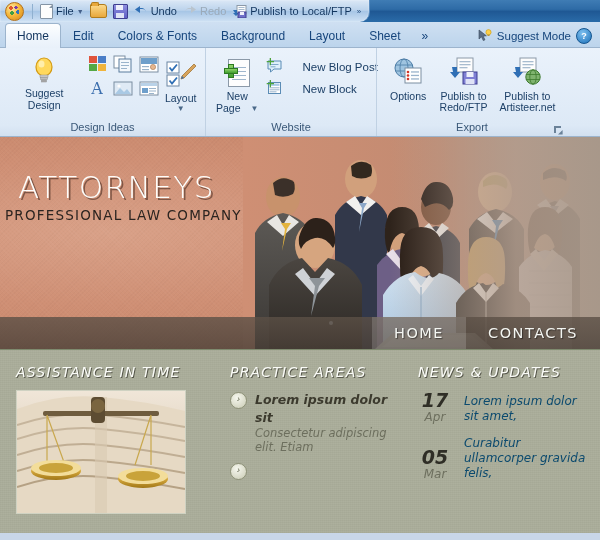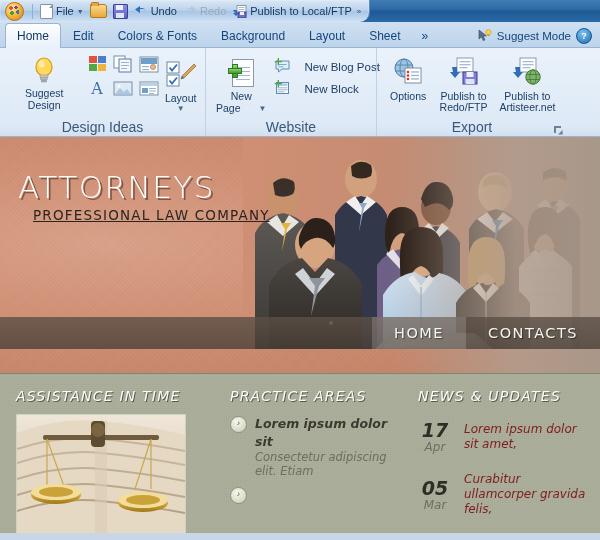--- a/index.html
+++ b/index.html
@@ -83,74 +83,73 @@
     background:radial-gradient(circle at 40% 30%,#7fc1f0,#1b6fb8);
     border:1px solid #14558f;color:#fff;font-size:9px;font-weight:bold;
     display:flex;align-items:center;justify-content:center;line-height:1;
   }
 
   .groups{display:flex;height:88px;background:linear-gradient(180deg,#eaf2fb 0%,#dde9f6 88%,#d2e0f0 100%);}
   .group{position:relative;display:flex;flex-direction:column;}
   .group + .group{border-left:1px solid #c0d1e3;}
   .gbody{flex:1;display:flex;align-items:flex-start;padding:4px 6px 0 6px;}
   .glabel{
-    height:15px;line-height:13px;text-align:center;font-size:14px;color:#3a5878;
+    height:15px;line-height:13px;text-align:center;font-size:11px;color:#3a5878;
     position:relative;
   }
   .dlgarrow{position:absolute;right:4px;bottom:1px;width:9px;height:9px;font-size:8px;color:#5b7798;line-height:9px;}
 
   .bigbtn{
     display:flex;flex-direction:column;align-items:center;justify-content:flex-start;
     padding:3px 4px 0 4px;font-size:10.5px;color:#1c3f66;text-align:center;line-height:11.5px;
   }
   .bigbtn .glyph{margin-bottom:3px;}
   .bulb{width:26px;height:30px;position:relative;}
   .smallgrid{display:grid;grid-template-columns:repeat(3,26px);grid-template-rows:24px 24px;align-items:center;justify-items:center;margin-left:2px;}
   .sbtn{width:22px;height:20px;display:flex;align-items:center;justify-content:center;}
 
   .stylesbtn{display:flex;flex-direction:column;align-items:center;padding-top:8px;font-size:10.5px;color:#1c3f66;}
   .stylesbtn .dd{font-size:8px;color:#4a6888;line-height:7px;margin-top:1px;}
 
   .menulist{display:flex;flex-direction:column;justify-content:center;padding-top:5px;gap:3px;}
-  .menuitem{display:flex;align-items:center;gap:14px;font-size:11.5px;color:#1c3f66;padding:1px 3px;white-space:nowrap;}
+  .menuitem{display:flex;align-items:center;gap:20px;font-size:11.5px;color:#1c3f66;padding:1px 3px;white-space:nowrap;}
 
   
   .pgicon{width:26px;height:30px;position:relative;}
   .page-sheet{position:absolute;right:0;top:1px;width:20px;height:26px;background:#fdfdfd;border:1px solid #8b99a8;}
   .page-sheet i{position:absolute;left:3px;right:3px;height:1px;background:#9fb6cd;}
   .plus{position:absolute;left:0;top:6px;width:12px;height:12px;}
   .plus::before,.plus::after{content:"";position:absolute;background:linear-gradient(180deg,#8ed36a,#3f9e2f);border:1px solid #2e7a23;}
   .plus::before{left:4px;top:0;width:4px;height:12px;}
   .plus::after{left:0;top:4px;width:12px;height:4px;}
 
   
   .preview{position:relative;width:600px;height:396px;overflow:hidden;background:#a9ac99;}
   .banner{
-    position:relative;height:236px;overflow:hidden;
+    position:relative;height:212px;overflow:hidden;
     background:
       radial-gradient(ellipse at 18% 45%,#d9a188 0%,#cf8f74 45%,#c07f63 100%);
   }
   .banner .grain{
     position:absolute;inset:0;opacity:.22;
     background-image:
       repeating-linear-gradient(45deg,rgba(255,255,255,.10) 0 1px,transparent 1px 3px),
       repeating-linear-gradient(-45deg,rgba(0,0,0,.08) 0 1px,transparent 1px 3px);
   }
   .banner .rightfade{
     position:absolute;right:0;top:0;width:210px;height:100%;
     background:linear-gradient(90deg,rgba(196,150,130,0) 0%,rgba(178,157,142,.85) 60%,rgba(168,152,138,.95) 100%);
   }
   .sitetitle{
     position:absolute;left:18px;top:32px;font-size:31px;letter-spacing:1.5px;color:#fdfdfb;
     text-shadow:2px 2px 0 rgba(60,35,25,.55);font-family:"DejaVu Sans",sans-serif;font-weight:300;
   }
   .sitetag{
-    position:absolute;left:33px;top:70px;font-size:13.5px;letter-spacing:1.2px;color:#2b2420;
+    position:absolute;left:5px;top:70px;font-size:13.5px;letter-spacing:1.2px;color:#2b2420;
     font-family:"DejaVu Sans",sans-serif;
-    text-decoration:underline;
   }
   .photo{position:absolute;left:243px;right:0;top:0;height:212px;}
 
   .navbar{
     position:absolute;left:0;right:0;top:180px;height:32px;
     background:linear-gradient(180deg,rgba(92,80,70,.80),rgba(74,64,56,.80));
     display:flex;align-items:center;justify-content:flex-end;
   }
   .navitem{
     font-size:14.5px;letter-spacing:1.5px;color:#f4f6f2;padding:0 22px;line-height:32px;
@@ -185,25 +184,25 @@
   .prow{display:flex;gap:8px;align-items:flex-start;}
   .bullet{
     width:15px;height:15px;border-radius:50%;flex:none;margin-top:2px;
     background:radial-gradient(circle at 40% 32%,#f6f7ee,#c9cbb4);
     border:1px solid #8e9278;color:#5c6148;font-size:9px;line-height:13px;text-align:center;
   }
   .ptitle{font-size:12.5px;font-weight:bold;color:#3c3a2e;line-height:14.5px;font-family:"DejaVu Sans",sans-serif;}
   .ptext{font-size:11.5px;color:#6d6f5e;line-height:14px;font-family:"DejaVu Sans",sans-serif;}
 
   .news{display:flex;flex-direction:column;gap:12px;}
-  .nrow{display:flex;gap:12px;align-items:center;margin-top:6px;}
+  .nrow{display:flex;gap:12px;align-items:flex-end;}
   .ndate{width:34px;text-align:center;flex:none;}
   .nday{font-size:19px;font-weight:bold;color:#2f2e26;line-height:20px;font-family:"DejaVu Sans",sans-serif;}
   .nmon{font-size:12px;color:#6d6f5e;line-height:14px;font-family:"DejaVu Sans",sans-serif;}
-  .ntext{font-size:12px;color:#7f1d1d;line-height:15px;font-family:"DejaVu Sans",sans-serif;}
+  .ntext{font-size:12px;color:#0c4a6e;line-height:15px;font-family:"DejaVu Sans",sans-serif;}
 </style>
 </head>
 <body>
 
 <div id="app">
 
   <div class="titlebar">
     <div class="qat">
       <div class="appbtn"></div>
       <div class="qsep"></div>
@@ -375,21 +374,21 @@
             <span class="glyph pgicon">
               <span class="page-sheet">
                   <i style="top:7px"></i>
                   <i style="top:11px"></i>
                   <i style="top:15px"></i>
                   <i style="top:19px"></i>
                 </span>
               <span class="plus"></span>
             </span>
             <span>New</span>
-            <span style="display:flex;align-items:flex-end;gap:18px">
+            <span style="display:flex;align-items:flex-end;gap:10px">
               <span>Page</span>
               <span style="font-size:8px;color:#4a6888">▼</span>
             </span>
           </div>
 
           <div class="menulist">
             <div class="menuitem">
               <span>
                 <svg width="17" height="15" viewBox="0 0 17 15">
                     <path d="M3 3h13v8H9l-3.5 3V11H3z" fill="#dff0fb" stroke="#5b8cb5"></path>

